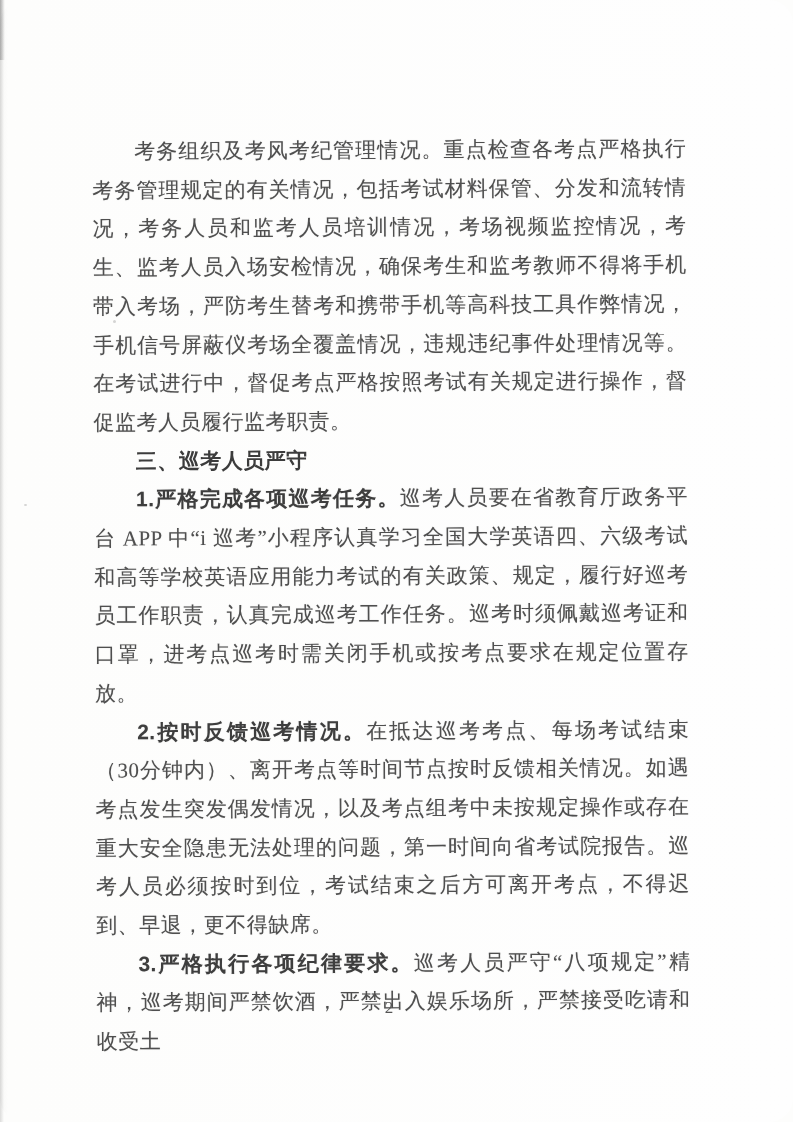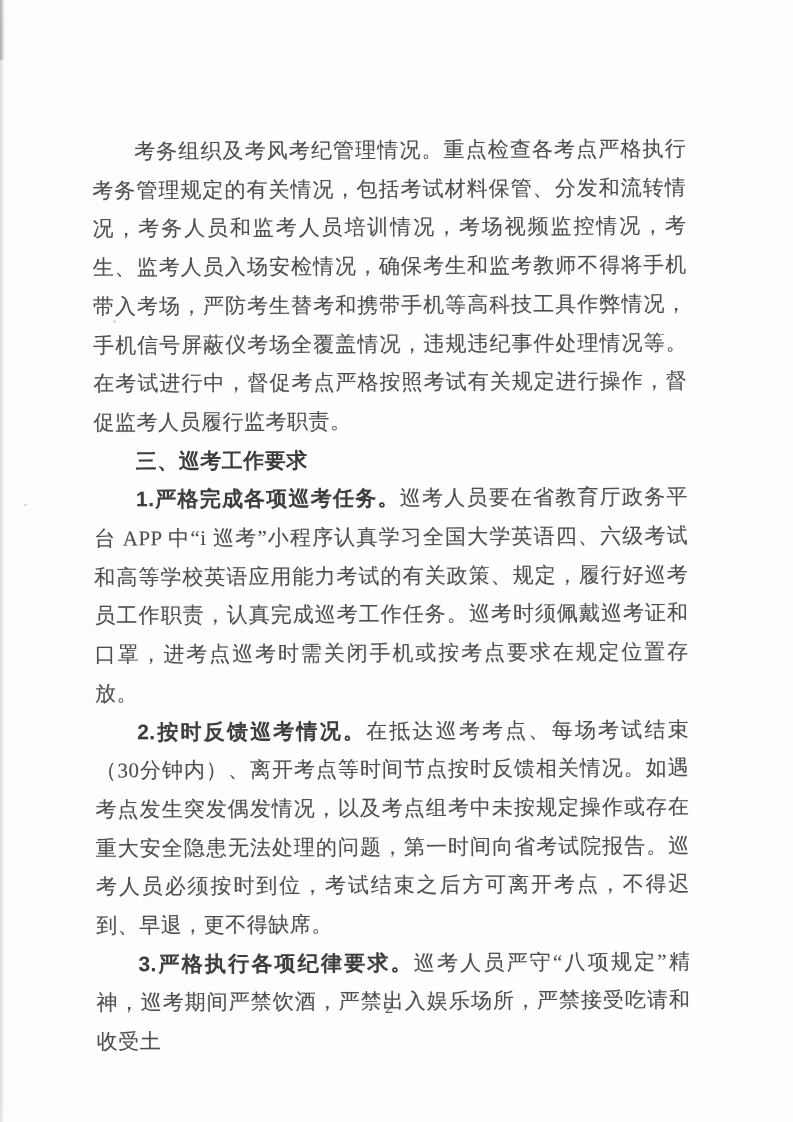--- a/index.html
+++ b/index.html
@@ -82,21 +82,21 @@
   <div class="speck speck1"></div>
   <div class="speck speck2"></div>
 
   <div class="content">
 
     <p class="para">
       <span>考务组织及考风考纪管理情况。重点检查各考点严格执行考务管理规定的有关情况，包括考试材料保管、分发和流转情况，考务人员和监考人员培训情况，考场视频监控情况，考生、监考人员入场安检情况，确保考生和监考教师不得将手机带入考场，严防考生替考和携带手机等高科技工具作弊情况，手机信号屏蔽仪考场全覆盖情况，违规违纪事件处理情况等。在考试进行中，督促考点严格按照考试有关规定进行操作，督促监考人员履行监考职责。</span>
     </p>
 
     <p class="para heading">
-      <span>三、巡考工作要求</span>
+      <span>三、巡考人员严守</span>
     </p>
 
     <p class="para">
       <span class="lead">1.严格完成各项巡考任务。</span><span>巡考人员要在省教育厅政务平台 APP 中“i 巡考”小程序认真学习全国大学英语四、六级考试和高等学校英语应用能力考试的有关政策、规定，履行好巡考员工作职责，认真完成巡考工作任务。巡考时须佩戴巡考证和口罩，进考点巡考时需关闭手机或按考点要求在规定位置存放。</span>
     </p>
 
     <p class="para">
       <span class="lead">2.按时反馈巡考情况。</span><span>在抵达巡考考点、每场考试结束（30分钟内）、离开考点等时间节点按时反馈相关情况。如遇考点发生突发偶发情况，以及考点组考中未按规定操作或存在重大安全隐患无法处理的问题，第一时间向省考试院报告。巡考人员必须按时到位，考试结束之后方可离开考点，不得迟到、早退，更不得缺席。</span>
     </p>
 

